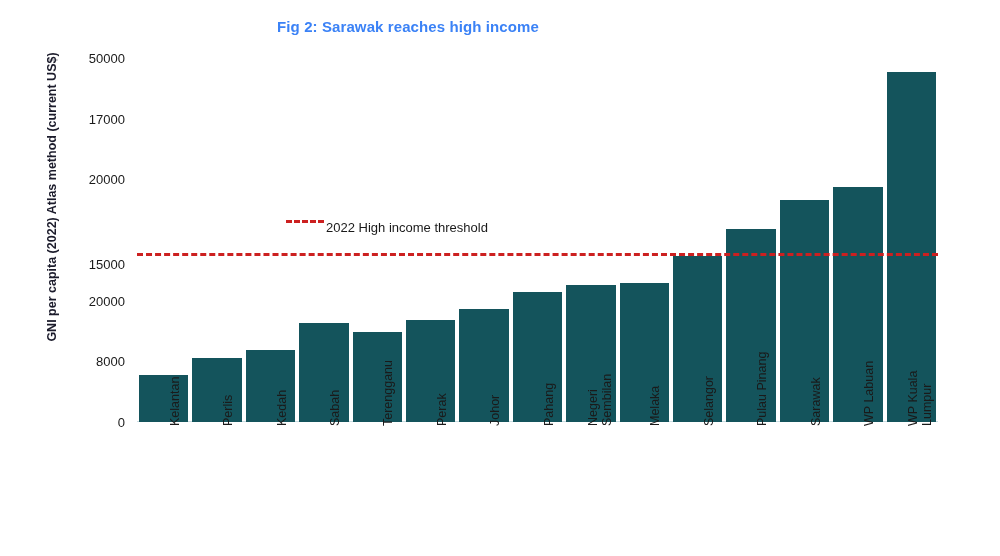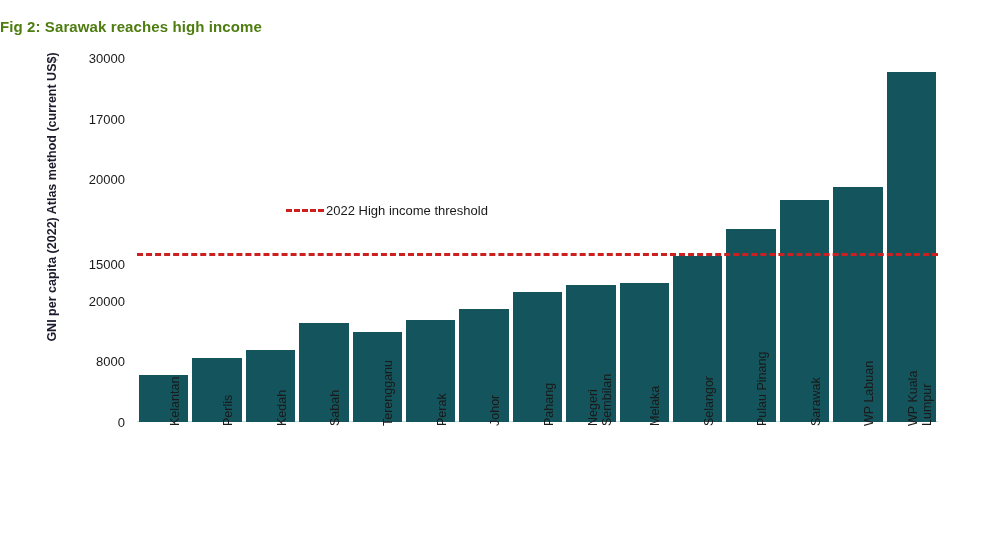--- a/index.html
+++ b/index.html
@@ -20,23 +20,24 @@
     width: 1000px;
     height: 556px;
   }
 
   
   #chart-title {
     position: absolute;
     left: 0;
     top: 18px;
     width: 816px;
+    text-align: center;
     font-size: 15px;
     font-weight: bold;
-    color: #4d7c0f;
+    color: #3b82f6;
     letter-spacing: 0.1px;
   }
 
   
   #y-axis-title {
     position: absolute;
     left: -113px;
     top: 190px;
     width: 330px;
     transform: rotate(-90deg);
@@ -97,23 +98,22 @@
     left: 0;
     height: 0;
     width: 801px;
     border-top: 3.2px dashed #cc2020;
   }
 
   
   #threshold-annotation {
     position: absolute;
     left: 286px;
-    top: 203px;
+    top: 220px;
     display: flex;
-    align-items: center;
     gap: 0px;
   }
   #threshold-legend-swatch {
     width: 38px;
     height: 0;
     border-top: 3.4px dashed #cc2020;
     margin-right: 2px;
   }
   #threshold-label {
     font-size: 13px;
@@ -156,21 +156,21 @@
 
   <div id="y-axis-title">GNI per capita (2022) Atlas method (current US$)</div>
 
   <div id="y-tick-labels">
       <div class="y-tick-label" style="top: 422px;">0</div>
       <div class="y-tick-label" style="top: 361.333px;">8000</div>
       <div class="y-tick-label" style="top: 300.667px;">20000</div>
       <div class="y-tick-label" style="top: 240px; margin-top: 24px;">15000</div>
       <div class="y-tick-label" style="top: 179.333px;">20000</div>
       <div class="y-tick-label" style="top: 118.667px;">17000</div>
-      <div class="y-tick-label" style="top: 58px;">30000</div>
+      <div class="y-tick-label" style="top: 58px;">50000</div>
     </div>
 
   <div id="baseline"></div>
 
   <div id="plot-area">
     <div id="bars-layer">
         <div class="bar" title="Kelantan: 3880" style="left: 2px; width: 49.4px; height: 47.0773px; background: rgb(20, 84, 92);"></div>
         <div class="bar" title="Perlis: 5270" style="left: 55.4px; width: 49.4px; height: 63.9427px; background: rgb(20, 84, 92);"></div>
         <div class="bar" title="Kedah: 5960" style="left: 108.8px; width: 49.4px; height: 72.3147px; background: rgb(20, 84, 92);"></div>
         <div class="bar" title="Sabah: 8150" style="left: 162.2px; width: 49.4px; height: 98.8867px; background: rgb(20, 84, 92);"></div>

